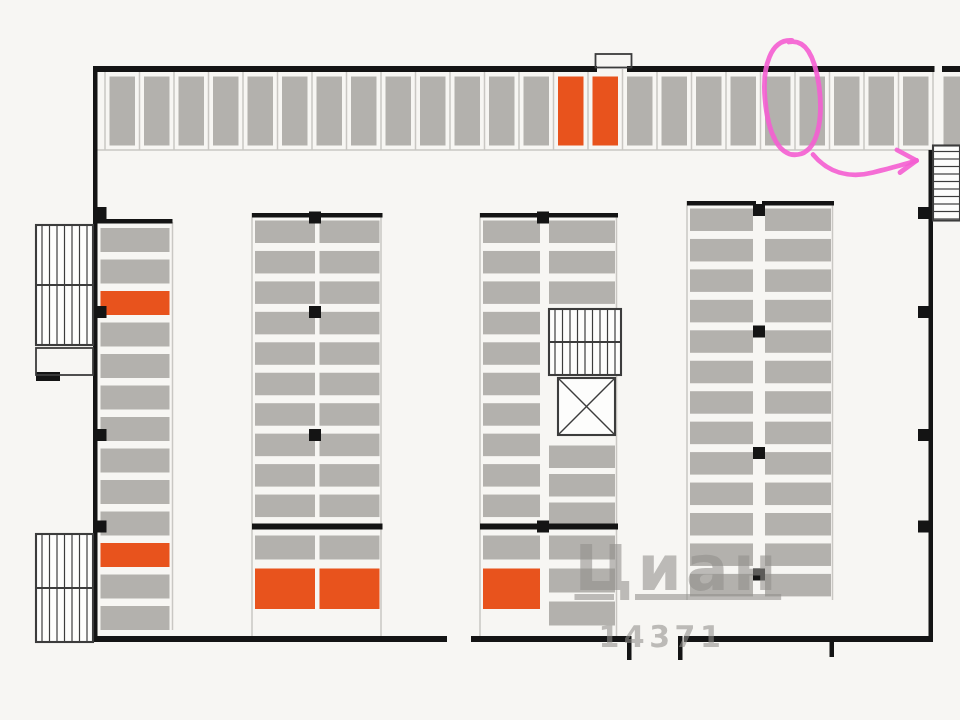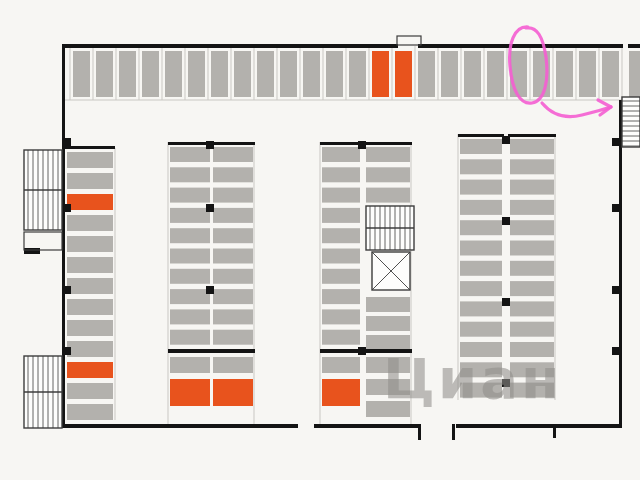--- a/index.html
+++ b/index.html
@@ -10,21 +10,21 @@
     position:relative;overflow:hidden;
   }
   .canvas{position:absolute;inset:0;}
   svg{position:absolute;left:0;top:0;display:block;}
   .watermark{
     position:absolute;left:383px;top:348px;width:200px;
     color:rgba(145,143,139,0.58);
     pointer-events:none;
     user-select:none;
   }
-  .wm-brand{font-size:56px;font-weight:bold;letter-spacing:3px;line-height:62px;}
+  .wm-brand{font-size:42px;font-weight:bold;letter-spacing:3px;line-height:62px;text-decoration:underline;}
   .wm-id{font-size:20px;font-weight:bold;letter-spacing:3px;margin-left:16px;margin-top:2px;}
 </style>
 </head>
 <body>
 
 <div class="canvas">
   <svg id="plan" width="640" height="480" viewBox="0 0 640 480">
       <line x1="62" y1="100" x2="622" y2="100" stroke="#c9c7c3" stroke-width="1"></line>
       <line x1="115" y1="148" x2="115" y2="420" stroke="#c9c7c3" stroke-width="1"></line>
       <line x1="168" y1="142" x2="168" y2="424" stroke="#c9c7c3" stroke-width="1"></line>
@@ -249,14 +249,15 @@
       <line x1="622" y1="131" x2="640" y2="131" stroke="#3c3c3c" stroke-width="0.8"></line>
       <line x1="622" y1="136" x2="640" y2="136" stroke="#3c3c3c" stroke-width="0.8"></line>
       <line x1="622" y1="141" x2="640" y2="141" stroke="#3c3c3c" stroke-width="0.8"></line>
       <line x1="622" y1="146" x2="640" y2="146" stroke="#3c3c3c" stroke-width="0.8"></line>
       <path d="M 528 27 C 514 26 508 44 510 66 C 512 90 520 105 532 103 C 545 101 549 80 546 57 C 543 37 537 26 526 28" stroke="#f45ed2" stroke-width="3.2" fill="none" stroke-linecap="round" opacity="0.9"></path>
       <path d="M 542 103 C 552 115 566 119 582 115 C 594 112 602 110 611 107" stroke="#f45ed2" stroke-width="3.2" fill="none" stroke-linecap="round" opacity="0.9"></path>
       <path d="M 611 107 L 598 100 M 611 107 L 600 115" stroke="#f45ed2" stroke-width="3.2" fill="none" stroke-linecap="round" opacity="0.9"></path>
     </svg>
   <div class="watermark">
     <div class="wm-brand">Циан</div>
+    <div class="wm-id">14371</div>
   </div>
 </div>
 
 </body></html>

